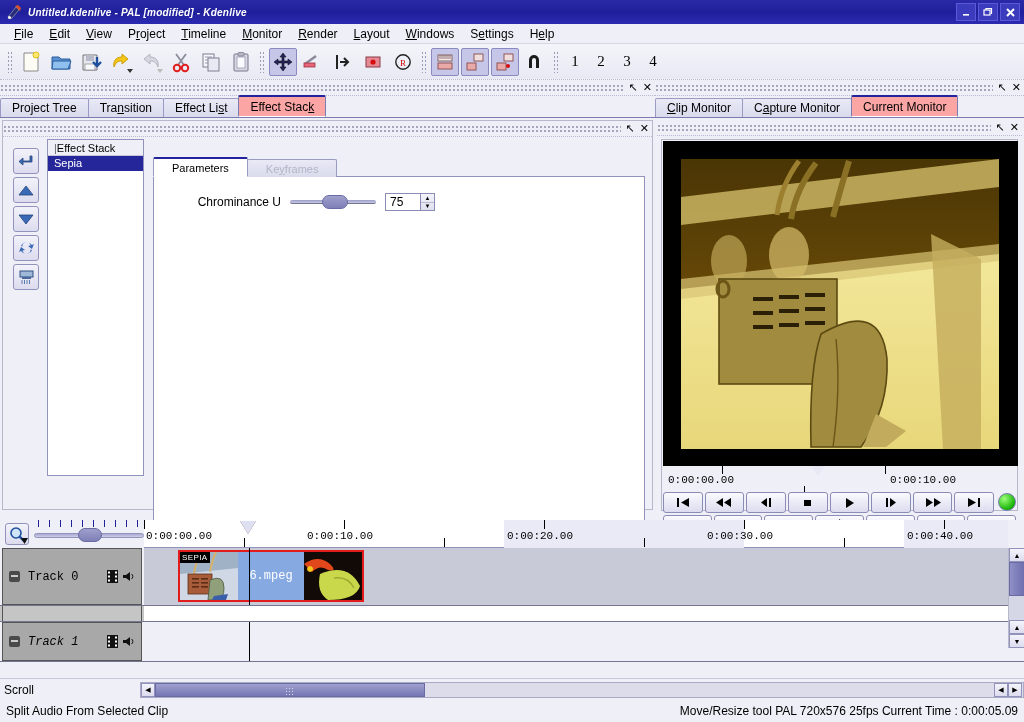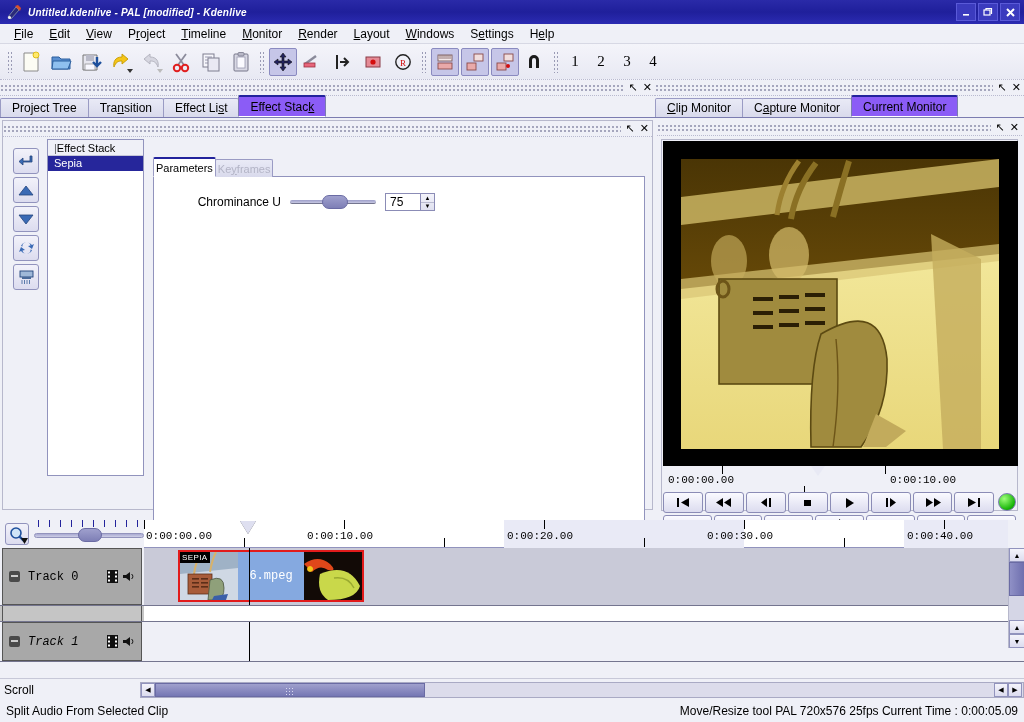--- a/index.html
+++ b/index.html
@@ -60,21 +60,21 @@
   .dk-ico{ font-size:11px; line-height:1; cursor:default; }
   
   .tabrow{ display:flex; align-items:flex-end; height:22px; 
            border-bottom:1px solid #7b7cb0; }
   .tab{
     height:19px;padding:0 11px;display:flex;align-items:center;font-size:12px;
     background:linear-gradient(180deg,#e9eaf6,#d9daec);
     border:1px solid #9a9bc4;border-bottom:none;margin-right:-1px;border-radius:2px 2px 0 0;
   }
   .tab.sel{
-    background:#8b5cf6;height:22px;border:1px solid #7b7cb0;border-top:2px solid #22239c;
+    background:#fca5a5;height:22px;border:1px solid #7b7cb0;border-top:2px solid #22239c;
     border-bottom:1px solid #fff; position:relative; z-index:2;font-weight:normal;
   }
   .tab u{text-decoration:underline;}
   
   #leftdock{ left:0; top:0; width:655px; height:438px; }
   #leftpanel{
     position:absolute;left:2px;top:40px;width:651px;height:390px;
     background:#eff0f7;border:1px solid #b7b8cc;
   }
   #eff-sidebtns{ position:absolute;left:10px;top:27px;width:28px; }
@@ -89,21 +89,21 @@
     background:#fff;border:1px solid #9193bd;
   }
   #eff-list-hdr{height:16px;border-bottom:1px solid #c4c5d8;background:#eff0f7;
     font-size:11px;padding-left:6px;line-height:16px;}
   .eff-row{height:15px;line-height:15px;padding-left:6px;font-size:11px;}
   .eff-row.sel{background:#26269b;color:#fff;}
   #param-box{
     position:absolute;left:150px;top:36px;width:492px;height:472px;
   }
   #param-tabs{display:flex;align-items:flex-end;height:20px;}
-  .ptab{height:18px;padding:0 2px;font-size:11px;display:flex;align-items:center;
+  .ptab{height:18px;padding:0 18px;font-size:11px;display:flex;align-items:center;
         background:linear-gradient(180deg,#e9eaf6,#d9daec);
         border:1px solid #9a9bc4;border-bottom:none;margin-right:-1px;border-radius:2px 2px 0 0;}
   .ptab.sel{background:#fff;border-top:2px solid #22239c;height:20px;border-bottom:1px solid #fff;z-index:2;}
   .ptab.dis{color:#b3b4c6;text-align:right;}
   #param-body{
     border:1px solid #9193bd;background:#fff;height:352px;margin-top:-1px;padding:12px 0 0 0;
   }
   .prow{display:flex;align-items:center;height:26px;padding-left:14px;}
   .plabel{width:122px;text-align:right;font-size:12px;padding-right:9px;}
   .slider{width:86px;height:14px;position:relative;}

